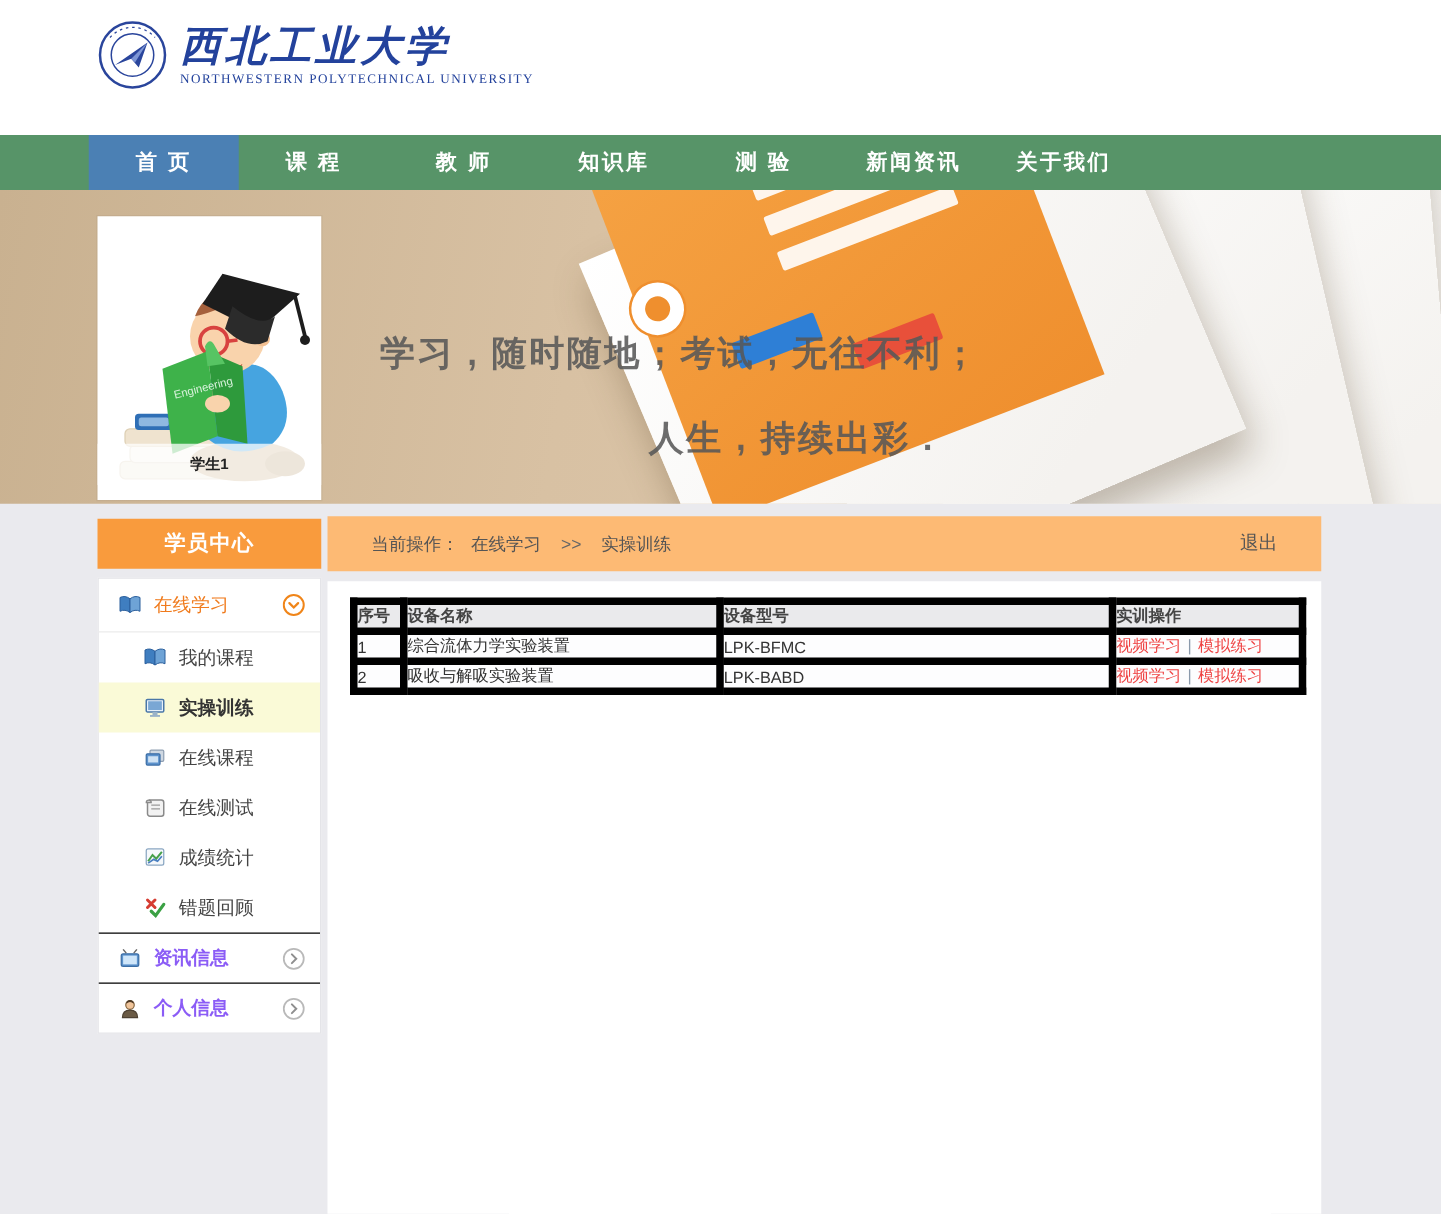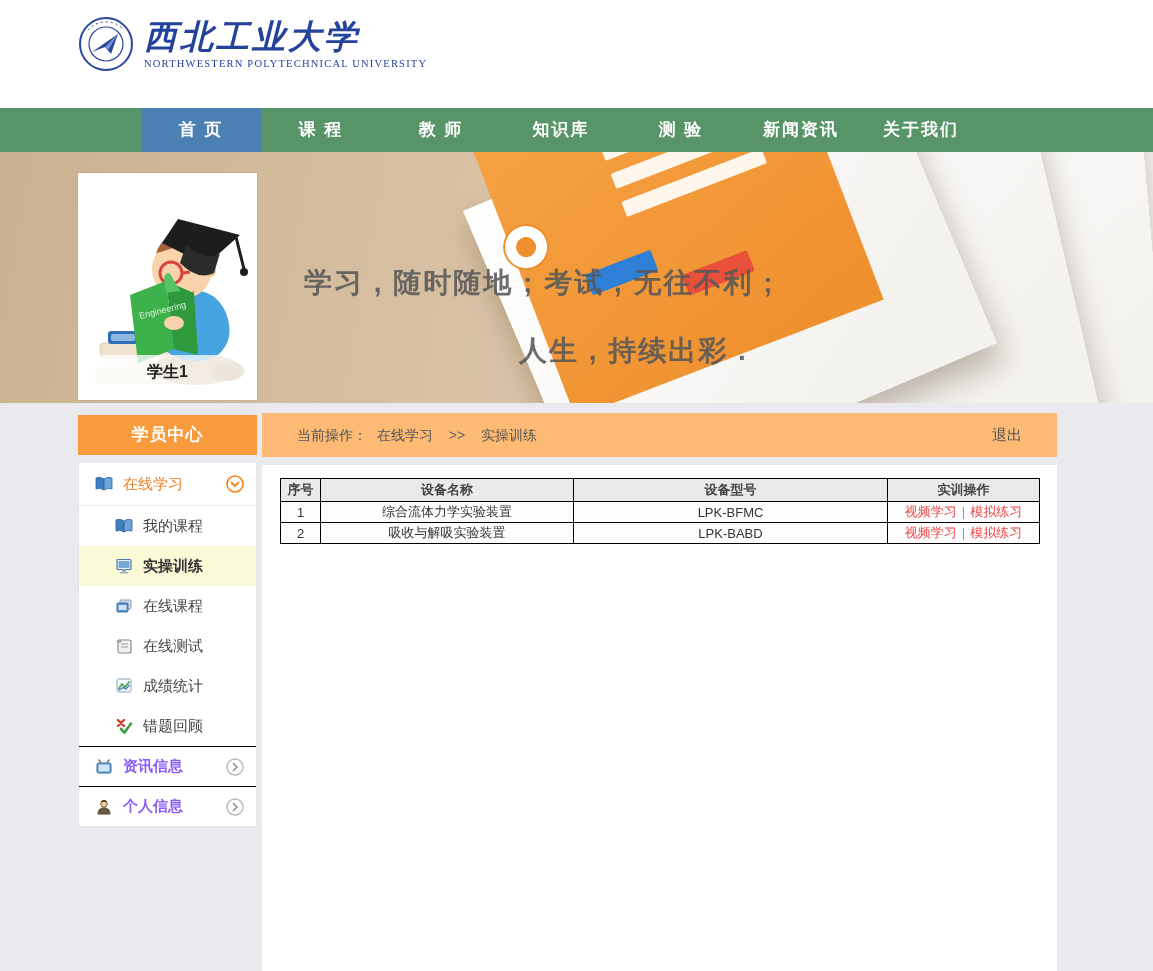--- a/index.html
+++ b/index.html
@@ -18,21 +18,21 @@
   .logo-cn {
     font-family:"DejaVu Serif", serif; font-style:italic; font-weight:bold;
     font-size:33px; color:#23429c; letter-spacing:3px; line-height:1.1;
   }
   .logo-en {
     font-family:"Liberation Serif", serif; font-size:10.5px; color:#23429c;
     letter-spacing:1.2px; margin-top:2px;
   }
   
   .nav { position:absolute; left:0; top:108px; width:1153px; height:44px; background:#579468; }
-  .nav-inner { display:flex; margin-left:109px; height:44px;padding-left:32px; }
+  .nav-inner { display:flex; margin-left:39px; height:44px;padding-left:32px; }
   .tab {
     width:120px; height:44px; line-height:44px; text-align:center;
     color:#ffffff; font-size:17px; font-weight:bold; letter-spacing:2px; cursor:pointer;
   }
   .tab.active { background:#4b80b4; }
   
   .banner {
     position:absolute; left:0; top:152px; width:1153px; height:251px; overflow:hidden;
     background:linear-gradient(100deg,#c9b190 0%, #d8c1a3 40%, #dcc7ac 70%, #d3bc9e 100%);
   }
@@ -62,21 +62,21 @@
   .slogan.l1 { left:285px; top:112px; }
   .slogan.l2 { left:500px; top:180px; }
   
   .avatar-box {
     position:absolute; z-index:9; left:78px; top:21px; width:179px; height:227px;
     background:#ffffff; box-shadow:0 0 0 1px rgba(0,0,0,0.04);
   }
   .avatar-label {
     position:absolute; left:0; top:182px; width:100%; height:33px; line-height:33px;
     background:rgba(255,255,255,0.75); text-align:center;
-    font-size:16px; font-weight:bold; color:#222; z-index:2;
+    font-size:12px; font-weight:bold; color:#222; z-index:2;
   }
   .avatar-art { position:absolute; left:0; top:0; width:179px; height:227px; }
   
   .sidebar { position:absolute; left:78px; top:415px; width:179px; }
   .sidebar-title {
     height:40px; line-height:40px; text-align:center; background:#f99b3d;
     color:#ffffff; font-size:17px; font-weight:bold; letter-spacing:1px;
   }
   .menu { margin-top:7px; background:#ffffff; border:1px solid #e4e4e8; }
   .menu-item {
@@ -94,21 +94,21 @@
   .breadcrumb-bar {
     height:44px; line-height:44px; background:#fdba74; padding:0 35px;
     font-size:14px; color:#555;
   }
   .breadcrumb-bar .sep { margin:0 12px; color:#666; }
   .bc-section { margin-left:6px; }
   .logout { float:right; color:#555; font-size:15px; cursor:pointer; }
   .panel { margin-top:8px; background:#ffffff; height:506px; padding:13px 18px; }
   table.devices { border-collapse:collapse; width:759px; table-layout:fixed; font-size:13px; }
   table.devices th, table.devices td {
-    border:1px solid #000000; text-align:center; padding:0; height:22px;
+    border:6px solid #000000; text-align:left; padding:0; height:22px;
   }
   table.devices th { background:#eaeaec; color:#444; font-weight:bold; height:23px; }
   table.devices td { color:#333; background:#fdfdfe; height:21px; }
   .col-no { width:40px; } .col-name { width:253px; } .col-model { width:314px; } .col-op { width:152px; }
   .op-link { color:#ef4444; cursor:pointer; }
   .op-sep { color:#8a99ab; margin:0 5px; }
 </style>
 </head>
 <body>
 

